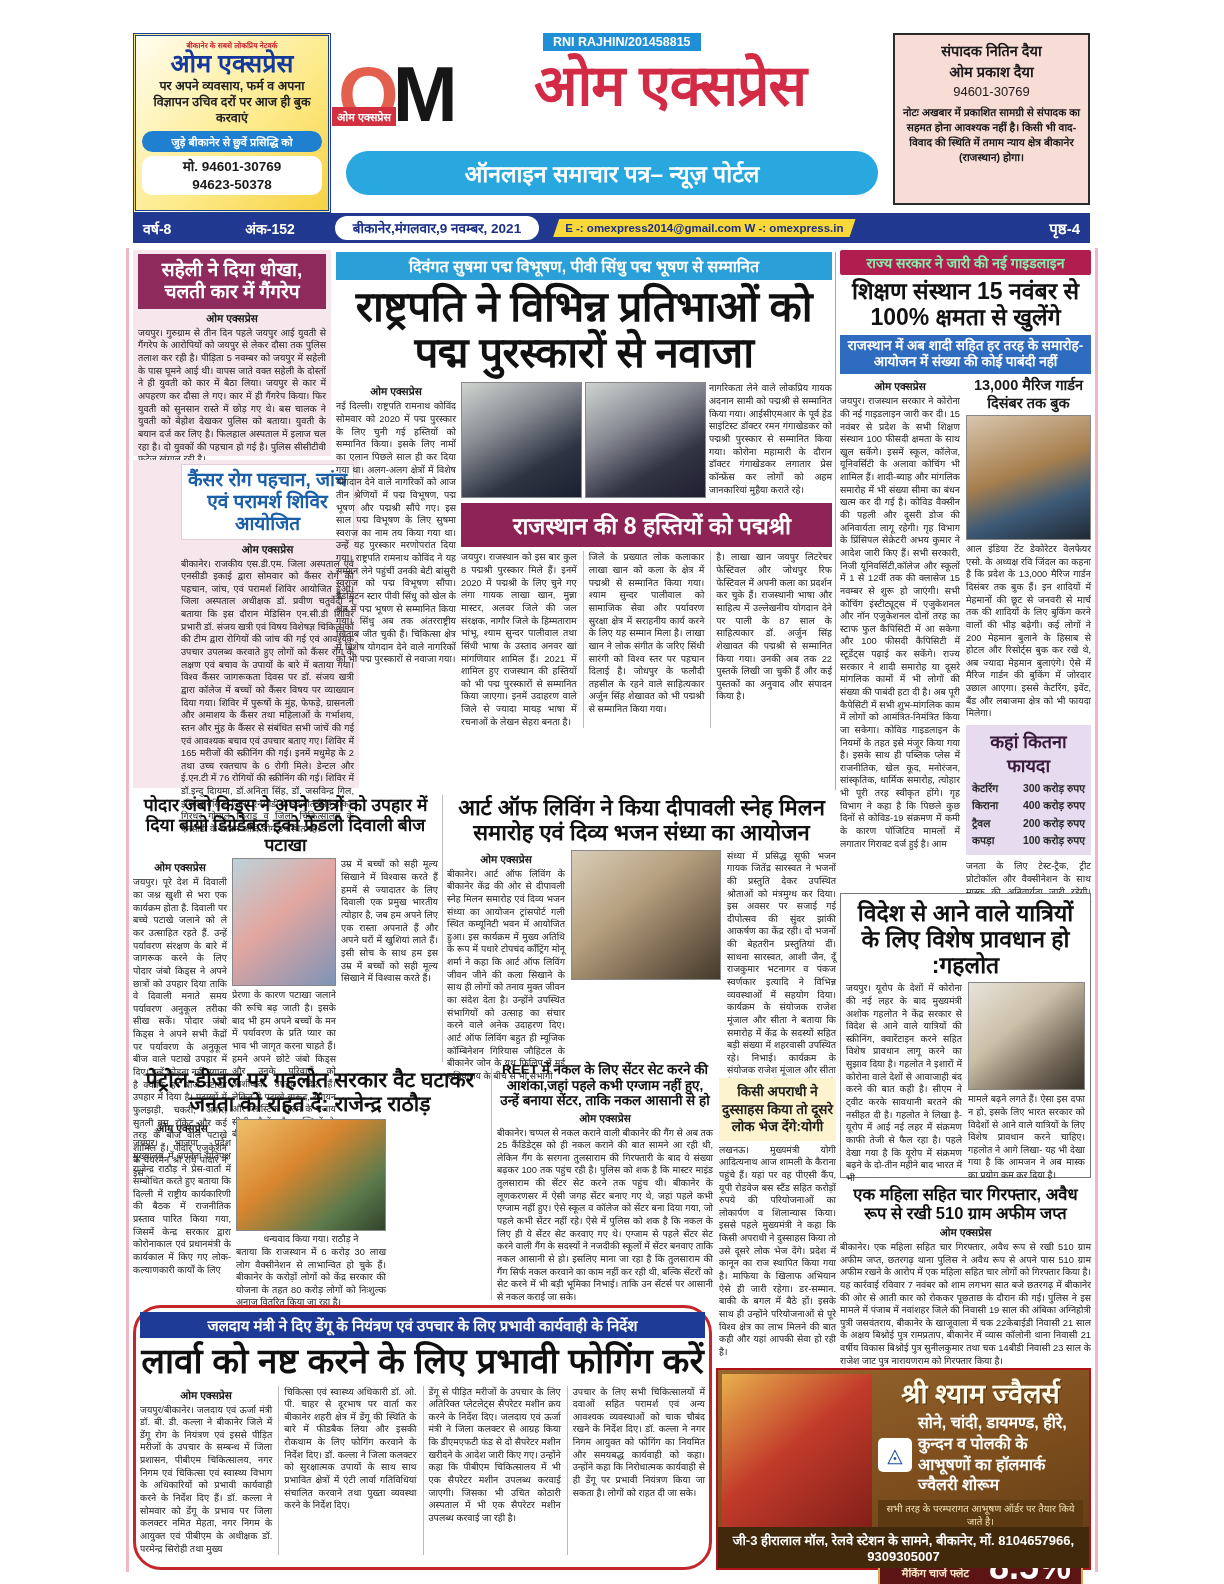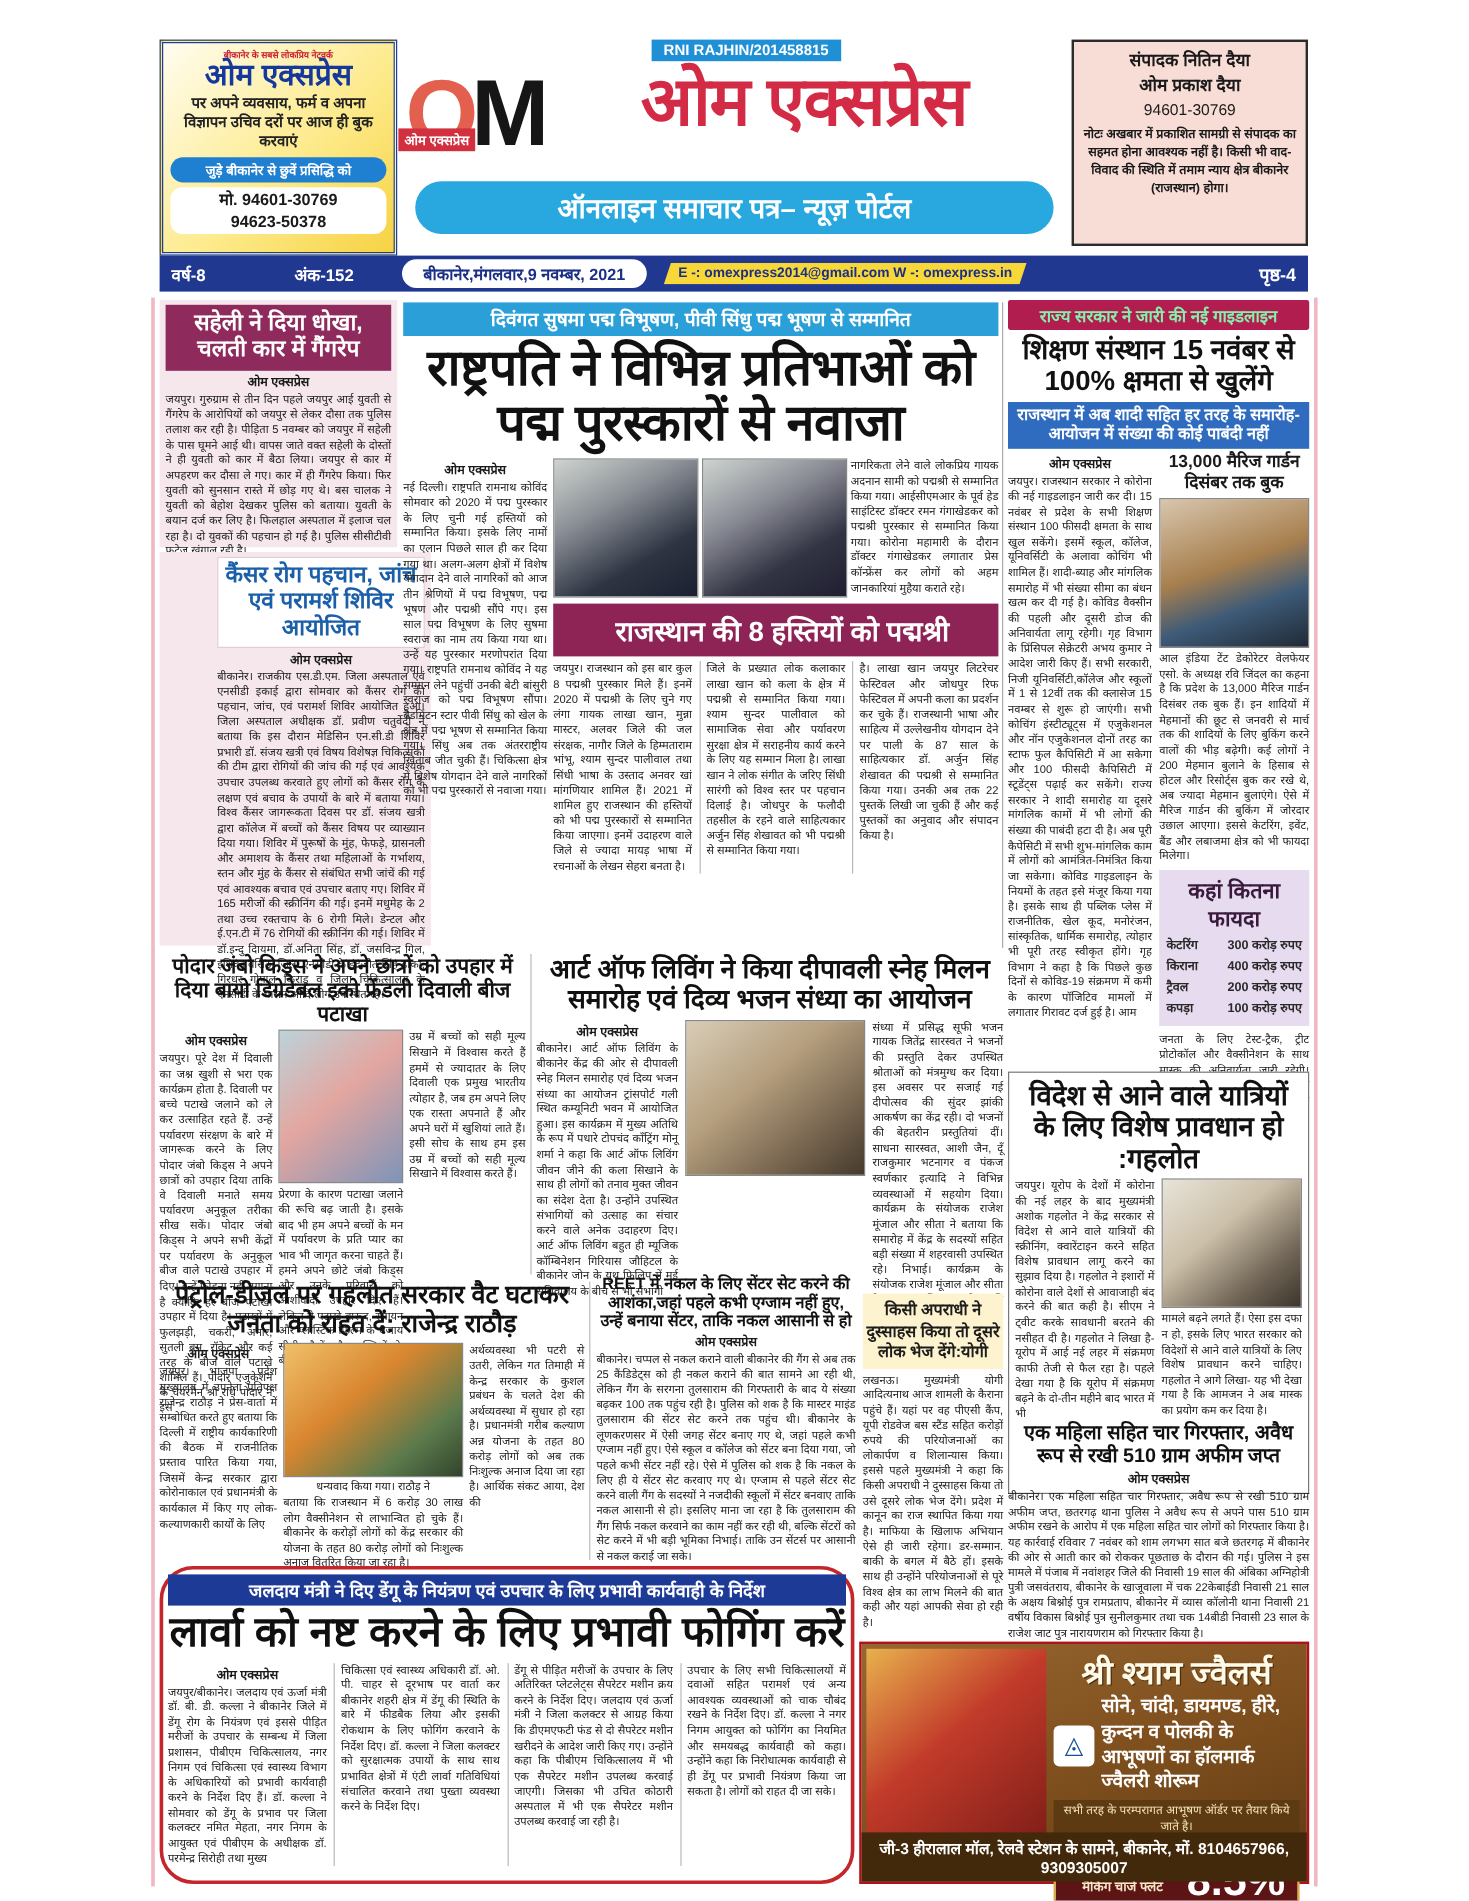--- a/index.html
+++ b/index.html
@@ -205,21 +205,21 @@
           <div class="row">
             <span>कपड़ा</span>
             <span>100 करोड़ रुपए</span>
           </div>
         </div>
         <div class="body-txt just" style="margin-top:5px;">जनता के लिए टेस्ट-ट्रैक, ट्रीट प्रोटोकॉल और वैक्सीनेशन के साथ मास्क की अनिवार्यता जारी रहेगी। सैनिटाइजेशन, दो गज की दूरी और बंद जगहों पर वेंटिलेशन का ध्यान रखना जरूरी है।</div>
       </div>
     </div>
   </div>
 
-  <div class="abs boxart" style="left:840px;top:893px;width:251px;height:352px;">
+  <div class="abs boxart" style="left:840px;top:893px;width:251px;height:285px;">
     <div class="head-r" style="font-size:23px;">विदेश से आने वाले यात्रियों के लिए विशेष प्रावधान हो :गहलोत</div>
     <div style="display:flex;gap:6px;">
       <div class="body-txt just" style="width:116px;flex:0 0 auto;">जयपुर। यूरोप के देशों में कोरोना की नई लहर के बाद मुख्यमंत्री अशोक गहलोत ने केंद्र सरकार से विदेश से आने वाले यात्रियों की स्क्रीनिंग, क्वारेंटाइन करने सहित विशेष प्रावधान लागू करने का सुझाव दिया है। गहलोत ने इशारों में कोरोना वाले देशों से आवाजाही बंद करने की बात कही है। सीएम ने ट्वीट करके सावधानी बरतने की नसीहत दी है। गहलोत ने लिखा है- यूरोप में आई नई लहर में संक्रमण काफी तेजी से फैल रहा है। पहले देखा गया है कि यूरोप में संक्रमण बढ़ने के दो-तीन महीने बाद भारत में भी</div>
       <div style="flex:1;">
         <div class="photo ph-gehlot" style="width:100%;height:108px;margin-bottom:3px;"></div>
         <div class="body-txt just">मामले बढ़ने लगते हैं। ऐसा इस दफा न हो, इसके लिए भारत सरकार को विदेशों से आने वाले यात्रियों के लिए विशेष प्रावधान करने चाहिए। गहलोत ने आगे लिखा- यह भी देखा गया है कि आमजन ने अब मास्क का प्रयोग कम कर दिया है।</div>
       </div>
     </div>
   </div>
 
@@ -263,21 +263,20 @@
     <div style="display:flex;gap:5px;margin-top:3px;">
       <div style="width:98px;flex:0 0 auto;">
         <div class="byline">ओम एक्सप्रेस</div>
         <div class="body-txt just">जयपुर। भाजपा प्रदेश मुख्यालय में उपनेता प्रतिपक्ष राजेन्द्र राठौड़ ने प्रेस-वार्ता में सम्बोधित करते हुए बताया कि दिल्ली में राष्ट्रीय कार्यकारिणी की बैठक में राजनीतिक प्रस्ताव पारित किया गया, जिसमें केन्द्र सरकार द्वारा कोरोनाकाल एवं प्रधानमंत्री के कार्यकाल में किए गए लोक-कल्याणकारी कार्यों के लिए</div>
       </div>
       <div style="width:150px;flex:0 0 auto;">
         <div class="photo ph-bjp" style="width:100%;height:112px;margin-bottom:2px;"></div>
         <div class="body-txt ctr">धन्यवाद किया गया। राठौड़ ने</div>
         <div class="body-txt just">बताया कि राजस्थान में 6 करोड़ 30 लाख लोग वैक्सीनेशन से लाभान्वित हो चुके हैं। बीकानेर के करोड़ों लोगों को केंद्र सरकार की योजना के तहत 80 करोड़ लोगों को निःशुल्क अनाज वितरित किया जा रहा है।</div>
       </div>
-      <div class="body-txt just" style="flex:1;">अर्थव्यवस्था भी पटरी से उतरी, लेकिन गत तिमाही में केन्द्र सरकार के कुशल प्रबंधन के चलते देश की अर्थव्यवस्था में सुधार हो रहा है। प्रधानमंत्री गरीब कल्याण अन्न योजना के तहत 80 करोड़ लोगों को अब तक निःशुल्क अनाज दिया जा रहा है। आर्थिक संकट आया, देश की</div>
     </div>
   </div>
 
   <div class="abs" style="left:497px;top:1062px;width:216px;height:240px;">
     <div class="head-m" style="font-size:13.5px;">REET में नकल के लिए सेंटर सेट करने की आशंका,जहां पहले कभी एग्जाम नहीं हुए, उन्हें बनाया सेंटर, ताकि नकल आसानी से हो</div>
     <div class="byline">ओम एक्सप्रेस</div>
     <div class="body-txt just">बीकानेर। चप्पल से नकल कराने वाली बीकानेर की गैंग से अब तक 25 कैंडिडेट्स को ही नकल कराने की बात सामने आ रही थी, लेकिन गैंग के सरगना तुलसाराम की गिरफ्तारी के बाद ये संख्या बढ़कर 100 तक पहुंच रही है। पुलिस को शक है कि मास्टर माइंड तुलसाराम की सेंटर सेट करने तक पहुंच थी। बीकानेर के लूणकरणसर में ऐसी जगह सेंटर बनाए गए थे, जहां पहले कभी एग्जाम नहीं हुए। ऐसे स्कूल व कॉलेज को सेंटर बना दिया गया, जो पहले कभी सेंटर नहीं रहे। ऐसे में पुलिस को शक है कि नकल के लिए ही ये सेंटर सेट करवाए गए थे। एग्जाम से पहले सेंटर सेट करने वाली गैंग के सदस्यों ने नजदीकी स्कूलों में सेंटर बनवाए ताकि नकल आसानी से हो। इसलिए माना जा रहा है कि तुलसाराम की गैंग सिर्फ नकल करवाने का काम नहीं कर रही थी, बल्कि सेंटरों को सेट करने में भी बड़ी भूमिका निभाई। ताकि उन सेंटर्स पर आसानी से नकल कराई जा सके।</div>
   </div>
 
   <div class="abs" style="left:719px;top:1078px;width:117px;height:282px;">

